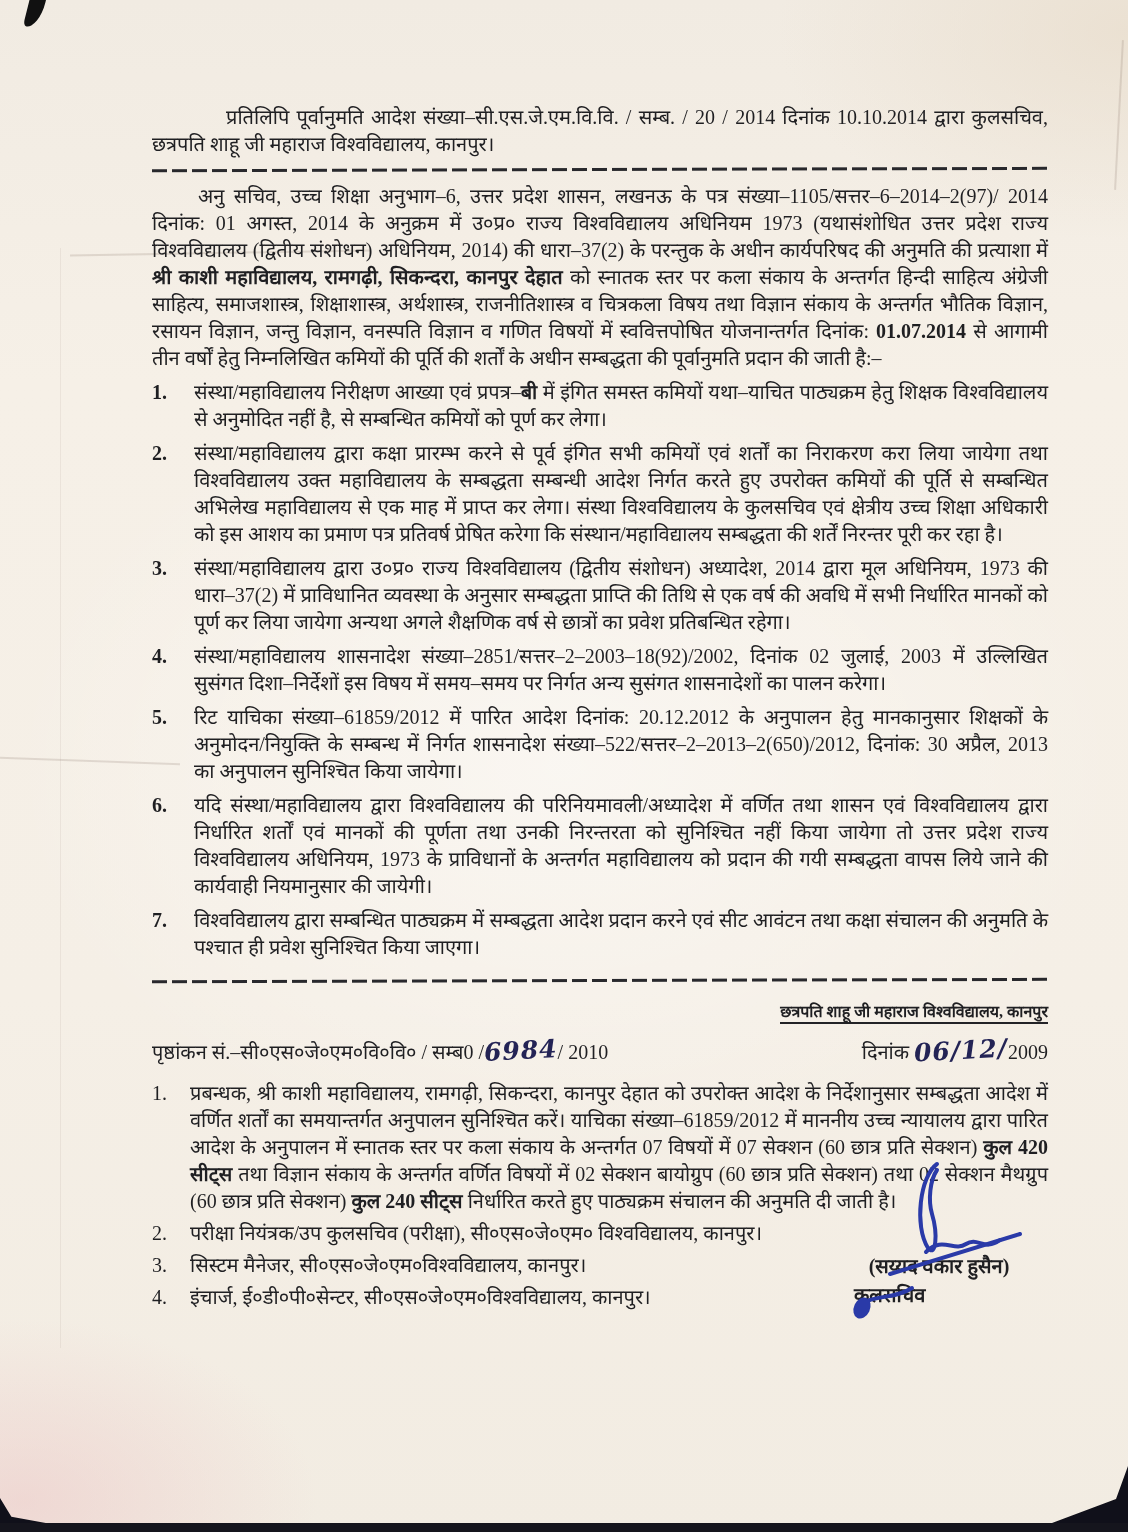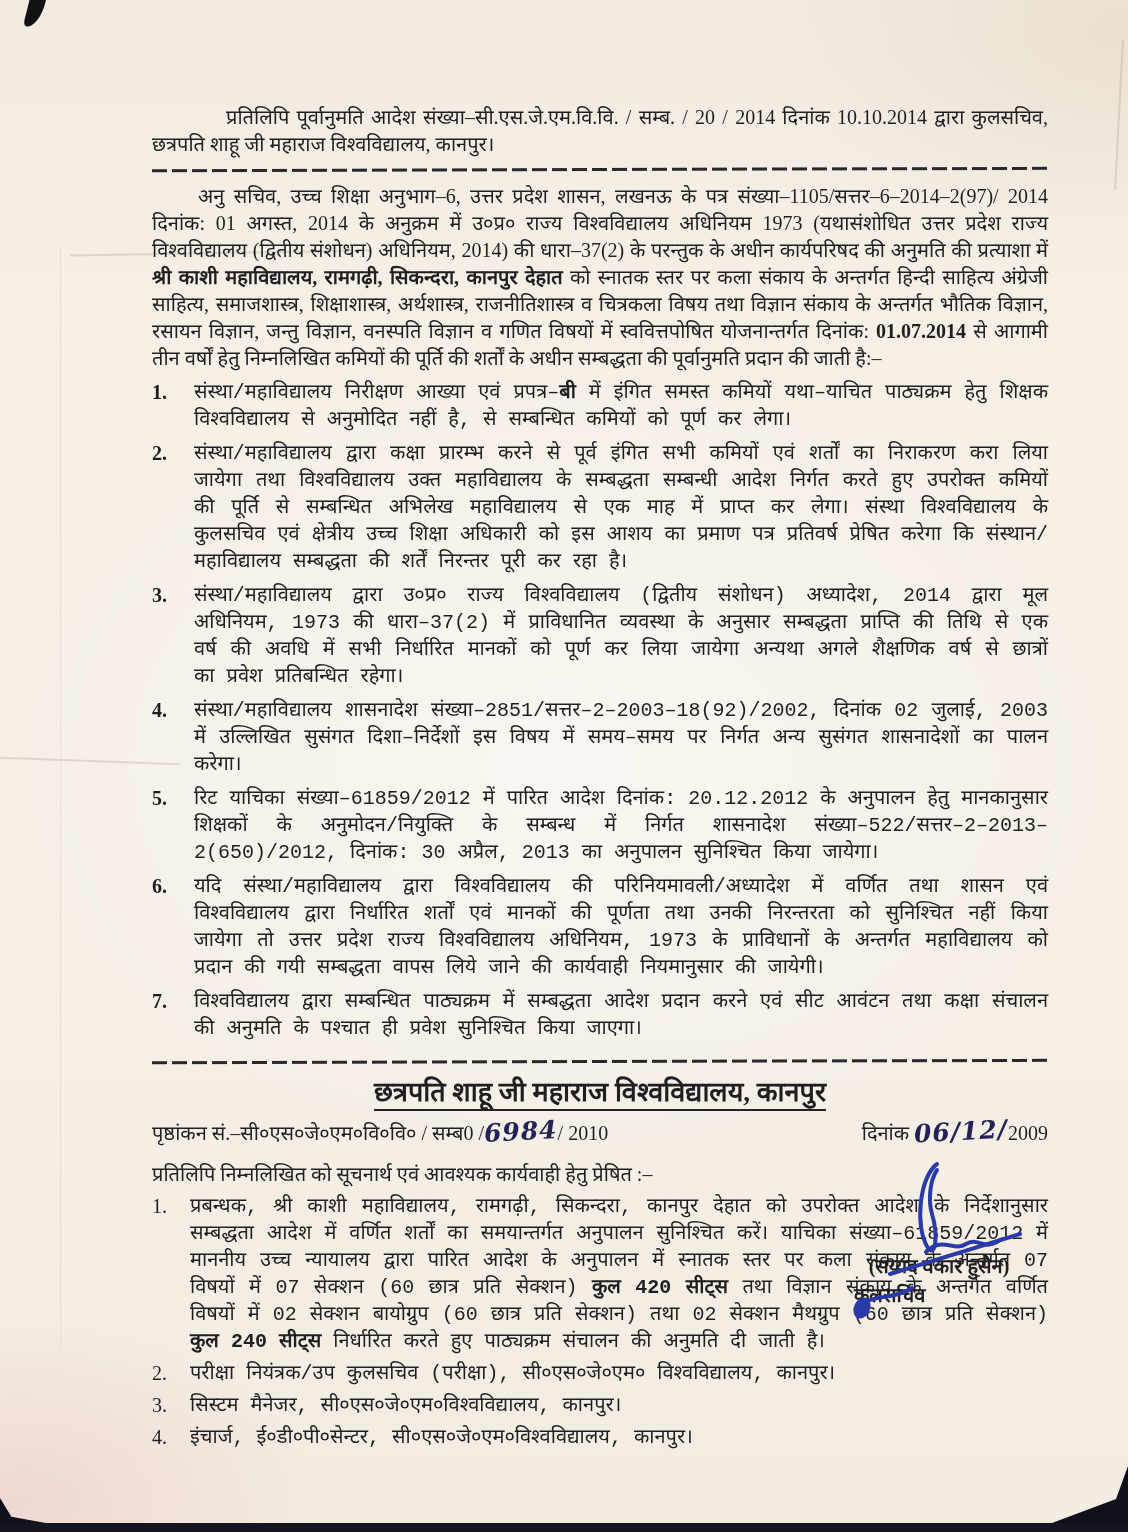--- a/index.html
+++ b/index.html
@@ -24,23 +24,23 @@
   .indent1{text-indent:74px;}
   .indent2{text-indent:46px;}
   b,.bd{font-weight:bold;}
   .sep{
     height:3px;margin:10px 0 12px 0;
     background:repeating-linear-gradient(90deg,#28282c 0 15px,rgba(0,0,0,0) 15px 20px);
     transform:rotate(-0.15deg);
   }
   .cond{display:flex;margin-top:7px;}
   .cond .num{flex:0 0 30px;font-weight:bold;}
-  .cond .ct{flex:1;padding-left:12px;font-family:Liberation Mono, monospace;}
+  .cond .ct{flex:1;padding-left:12px;}
   .uni-head{
-    text-align:center;margin:16px 0 14px 0;font-size:27px;
+    text-align:right;margin:16px 0 14px 0;font-size:16px;
   }
   .uni-head span{
     font-weight:bold;border-bottom:2px solid #232327;padding-bottom:2px;
   }
   .refrow{display:flex;justify-content:space-between;align-items:flex-end;margin:8px 0 14px 0;}
   .hand{
     font-family:"DejaVu Serif","Liberation Serif",serif;
     font-style:italic;font-weight:bold;color:#232355;
     font-size:25px;line-height:20px;letter-spacing:1px;
     transform:rotate(-3deg);display:inline-block;
@@ -127,21 +127,20 @@
 
     <div class="sep" style="margin-top:18px;"></div>
 
     <div class="uni-head"><span>छत्रपति शाहू जी महाराज विश्वविद्यालय, कानपुर</span></div>
 
     <div class="refrow">
       <div><span>पृष्ठांकन सं.–सी०एस०जे०एम०वि०वि० / सम्ब0 /</span><span class="hand">6984</span><span>/ 2010</span></div>
       <div><span>दिनांक </span><span class="hand">06/12/</span><span>2009</span></div>
     </div>
 
-    <p>प्रतिलिपि निम्नलिखित को सूचनार्थ एवं आवश्यक कार्यवाही हेतु प्रेषित :–</p>
 
     <div class="cclist">
       <div class="cond">
         <span class="num">1.</span>
         <div class="ct"><span>प्रबन्धक, श्री काशी महाविद्यालय, रामगढ़ी, सिकन्दरा, कानपुर देहात को उपरोक्त आदेश के निर्देशानुसार सम्बद्धता आदेश में वर्णित शर्तों का समयान्तर्गत अनुपालन सुनिश्चित करें। याचिका संख्या–61859/2012 में माननीय उच्च न्यायालय द्वारा पारित आदेश के अनुपालन में स्नातक स्तर पर कला संकाय के अन्तर्गत 07 विषयों में 07 सेक्शन (60 छात्र प्रति सेक्शन) </span><b>कुल 420 सीट्स</b><span> तथा विज्ञान संकाय के अन्तर्गत वर्णित विषयों में 02 सेक्शन बायोग्रुप (60 छात्र प्रति सेक्शन) तथा 02 सेक्शन मैथग्रुप (60 छात्र प्रति सेक्शन) </span><b>कुल 240 सीट्स</b><span> निर्धारित करते हुए पाठ्यक्रम संचालन की अनुमति दी जाती है।</span></div>
       </div>
       <div class="cond">
         <span class="num">2.</span>
         <div class="ct">परीक्षा नियंत्रक/उप कुलसचिव (परीक्षा), सी०एस०जे०एम० विश्वविद्यालय, कानपुर।</div>
       </div>

